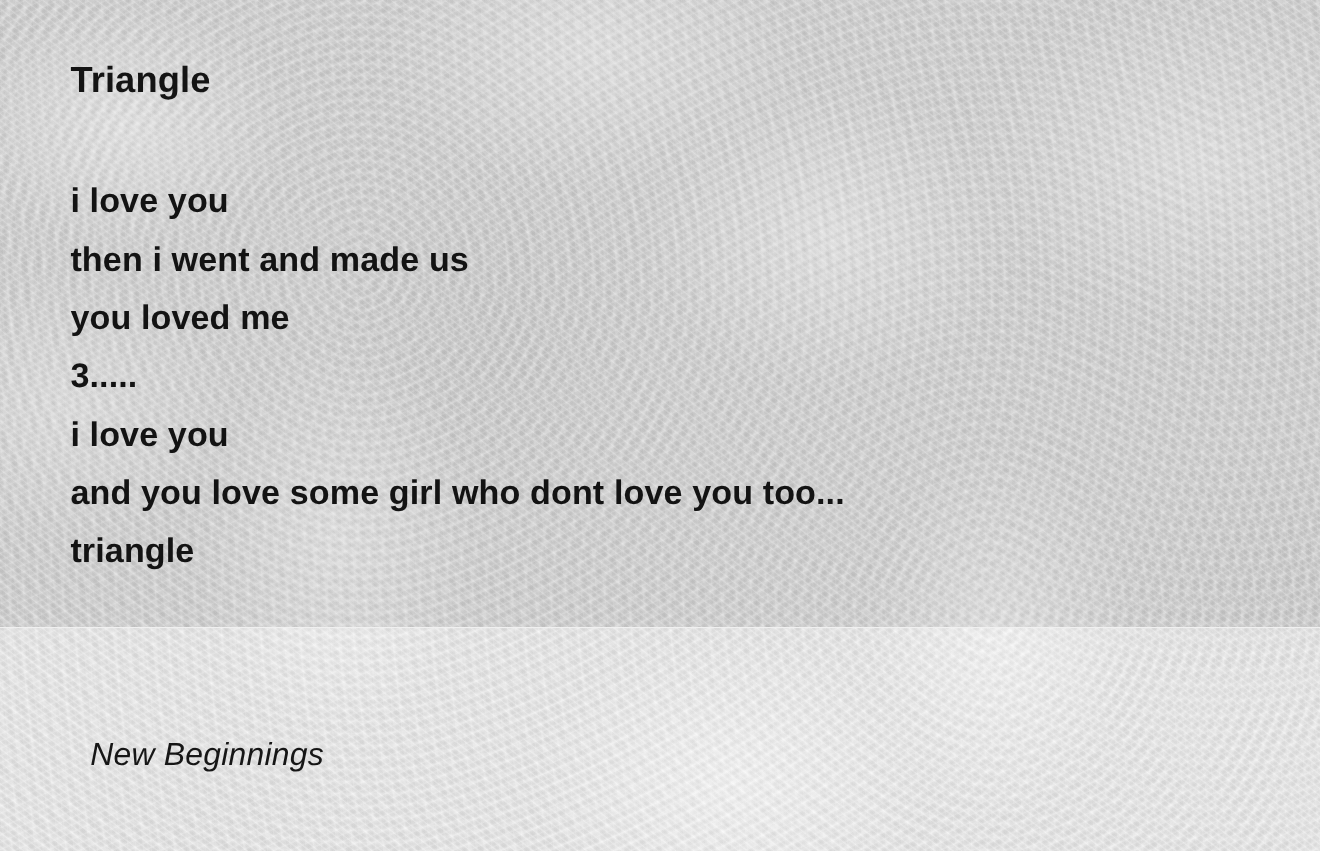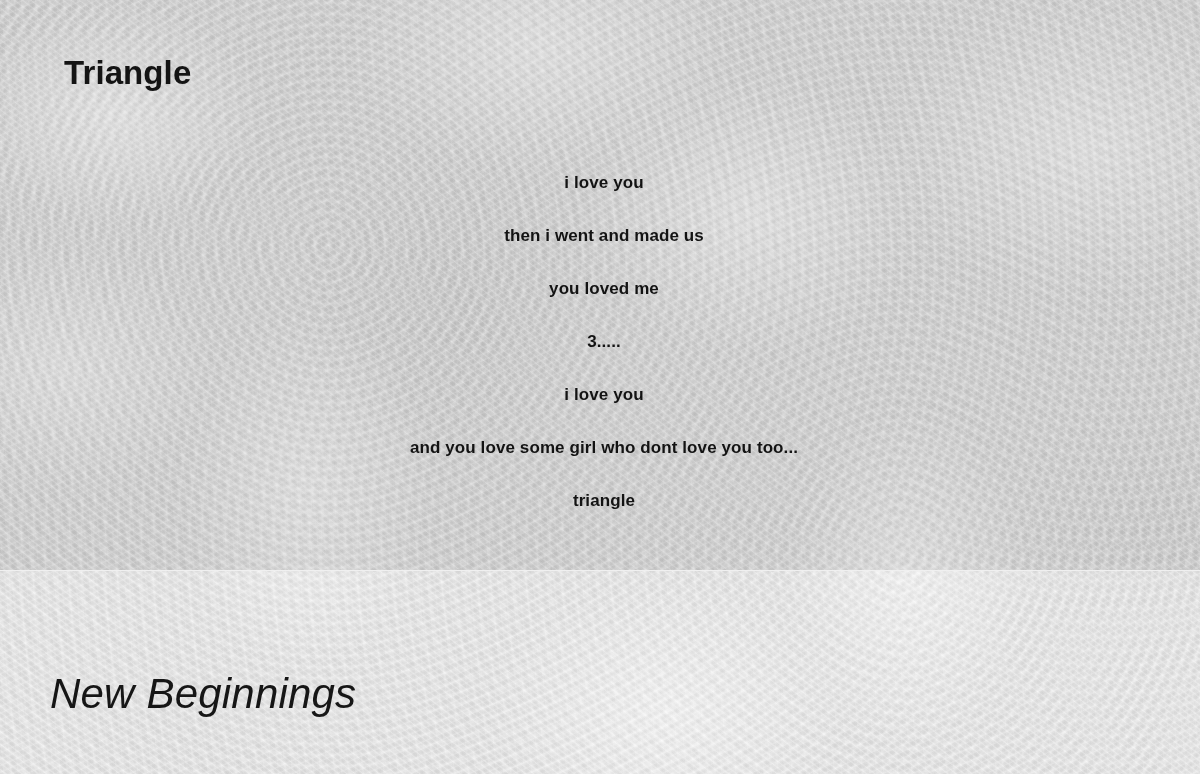--- a/index.html
+++ b/index.html
@@ -1,21 +1,21 @@
 <!DOCTYPE html>
 <html><head>
 <meta charset="utf-8">
 <title>Poem Card</title>
 <style>
   html, body {
     margin: 0;
     padding: 0;
     background: #ffffff;
   }
-  * { box-sizing: border-box; text-align: center; }
+  * { box-sizing: border-box; }
 
   .poem-card {
     position: relative;
     width: 1200px;
     height: 774px;
     overflow: hidden;
     font-family: "Liberation Sans", sans-serif;
     background: #d4d4d4;
   }
 
@@ -143,34 +143,34 @@
     white-space: nowrap;
   }
 
   .poem-body {
     position: absolute;
     left: 64px;
     top: 156px;
     width: 1080px;
   }
   .poem-line {
-    font-size: 17px;
+    font-size: 31px;
     font-weight: bold;
     color: #131313;
     line-height: 53px;
     height: 53px;
     white-space: nowrap;
     letter-spacing: .1px;
   }
 
   .collection-name {
     position: absolute;
-    left: 50px;
+    left: 82px;
     top: 670px;
-    font-size: 42px;
+    font-size: 29px;
     font-style: italic;
     font-weight: normal;
     color: #161616;
     white-space: nowrap;
     letter-spacing: .2px;
   }
 </style>
 </head>
 <body>
 

